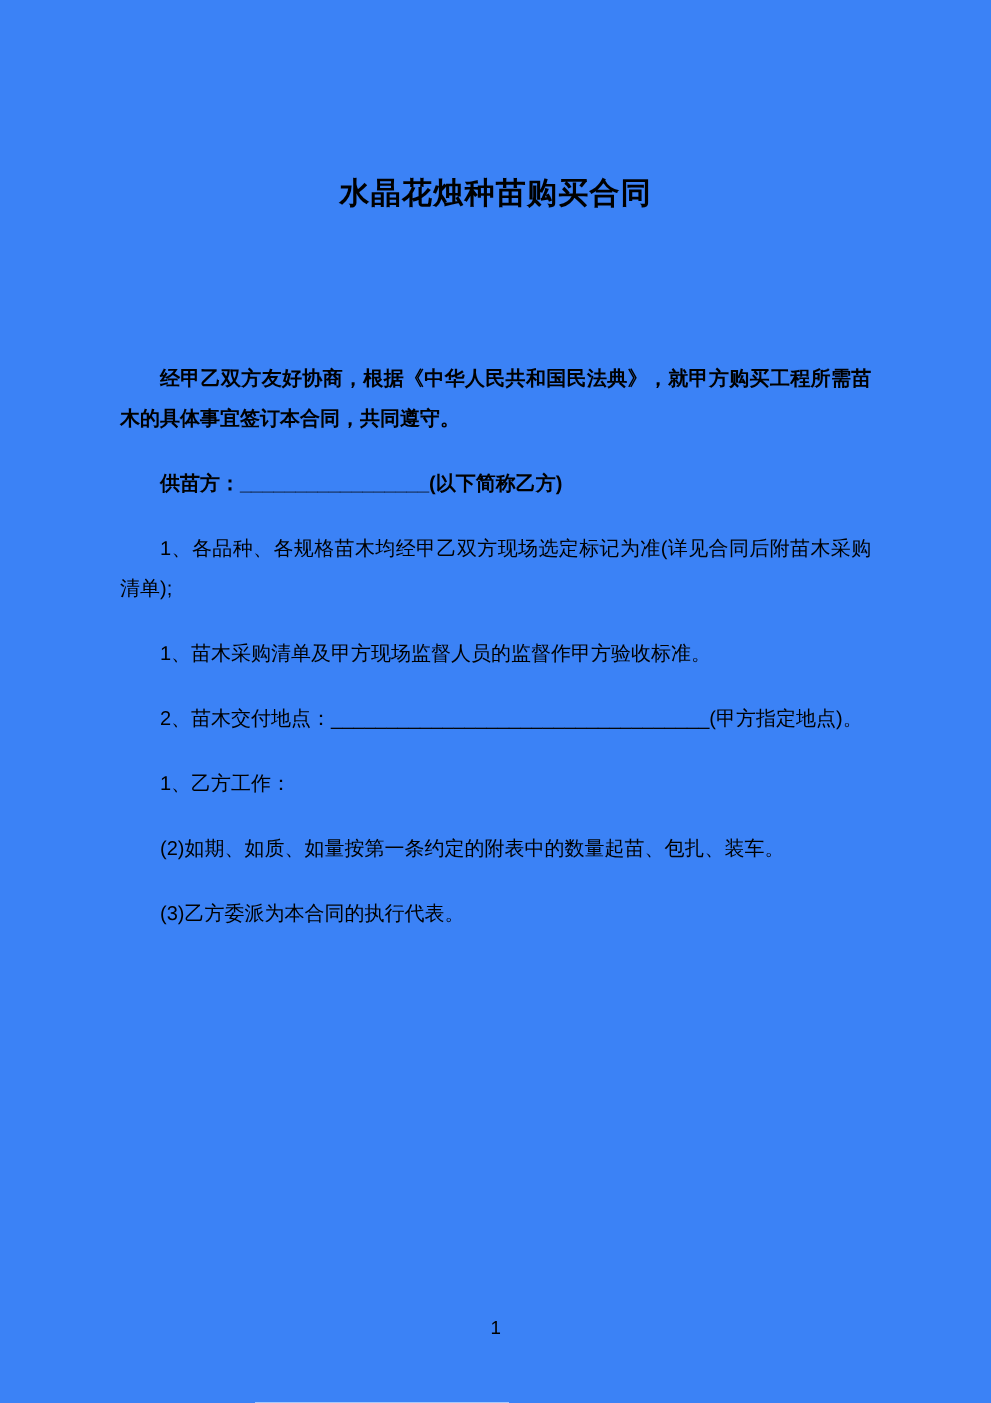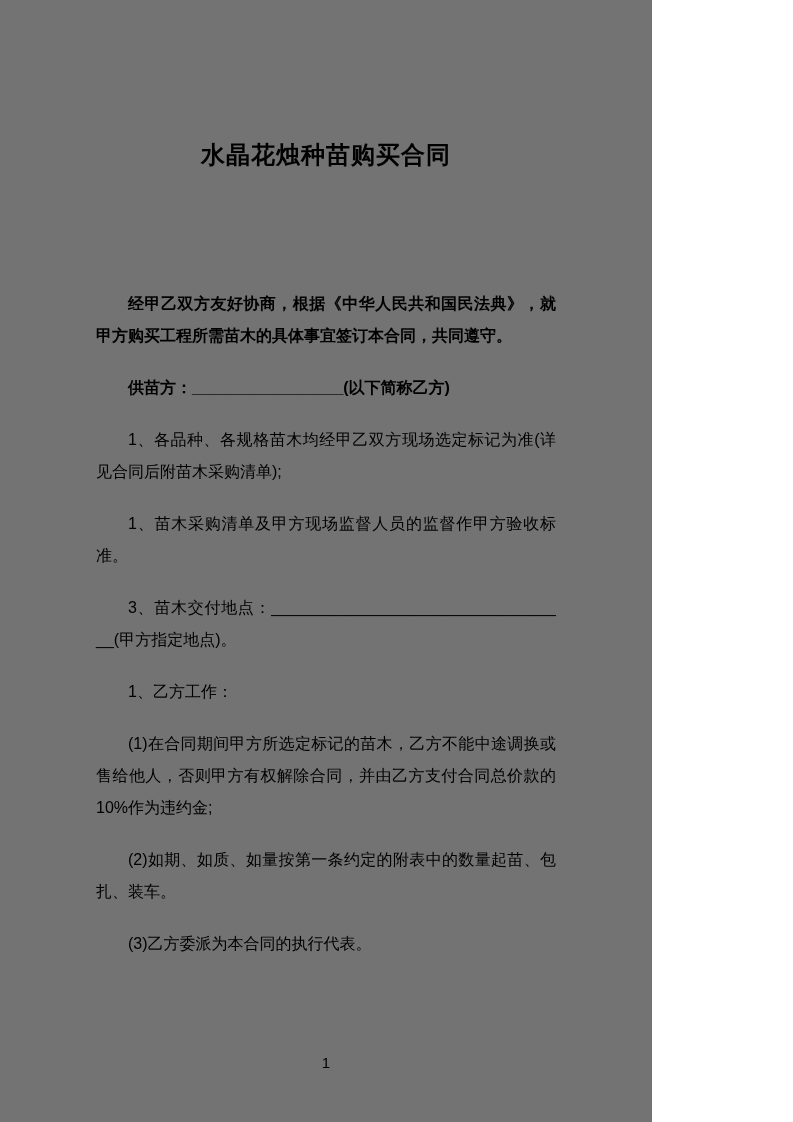--- a/index.html
+++ b/index.html
@@ -2,23 +2,23 @@
 <html><head>
 <meta charset="utf-8">
 <style>
   html, body {
     margin: 0;
     padding: 0;
     background: #ffffff;
   }
   .page {
     position: relative;
-    width: 652px;
+    width: 793px;
     height: 1122px;
-    background: #737373;
+    background: #3b82f6;
     color: #000000;
     font-family: "Liberation Sans", "DejaVu Sans", sans-serif;
     overflow: hidden;
     box-sizing: border-box;
   }
   .content {
     padding: 0 96px;
     box-sizing: border-box;
   }
   .doc-title {
@@ -63,26 +63,25 @@
 
     <p class="para bold">经甲乙双方友好协商，根据《中华人民共和国民法典》，就甲方购买工程所需苗木的具体事宜签订本合同，共同遵守。</p>
 
     <p class="para bold">供苗方：_________________(以下简称乙方)</p>
 
 
     <p class="para">1、各品种、各规格苗木均经甲乙双方现场选定标记为准(详见合同后附苗木采购清单);</p>
 
     <p class="para">1、苗木采购清单及甲方现场监督人员的监督作甲方验收标准。</p>
 
-    <p class="para">3、苗木交付地点：__________________________________(甲方指定地点)。</p>
+    <p class="para">2、苗木交付地点：__________________________________(甲方指定地点)。</p>
 
 
     <p class="para">1、乙方工作：</p>
 
-    <p class="para">(1)在合同期间甲方所选定标记的苗木，乙方不能中途调换或售给他人，否则甲方有权解除合同，并由乙方支付合同总价款的 10%作为违约金;</p>
 
     <p class="para">(2)如期、如质、如量按第一条约定的附表中的数量起苗、包扎、装车。</p>
 
     <p class="para">(3)乙方委派为本合同的执行代表。</p>
 
   </div>
 
   <div class="page-footer">1</div>
 </div>
 

